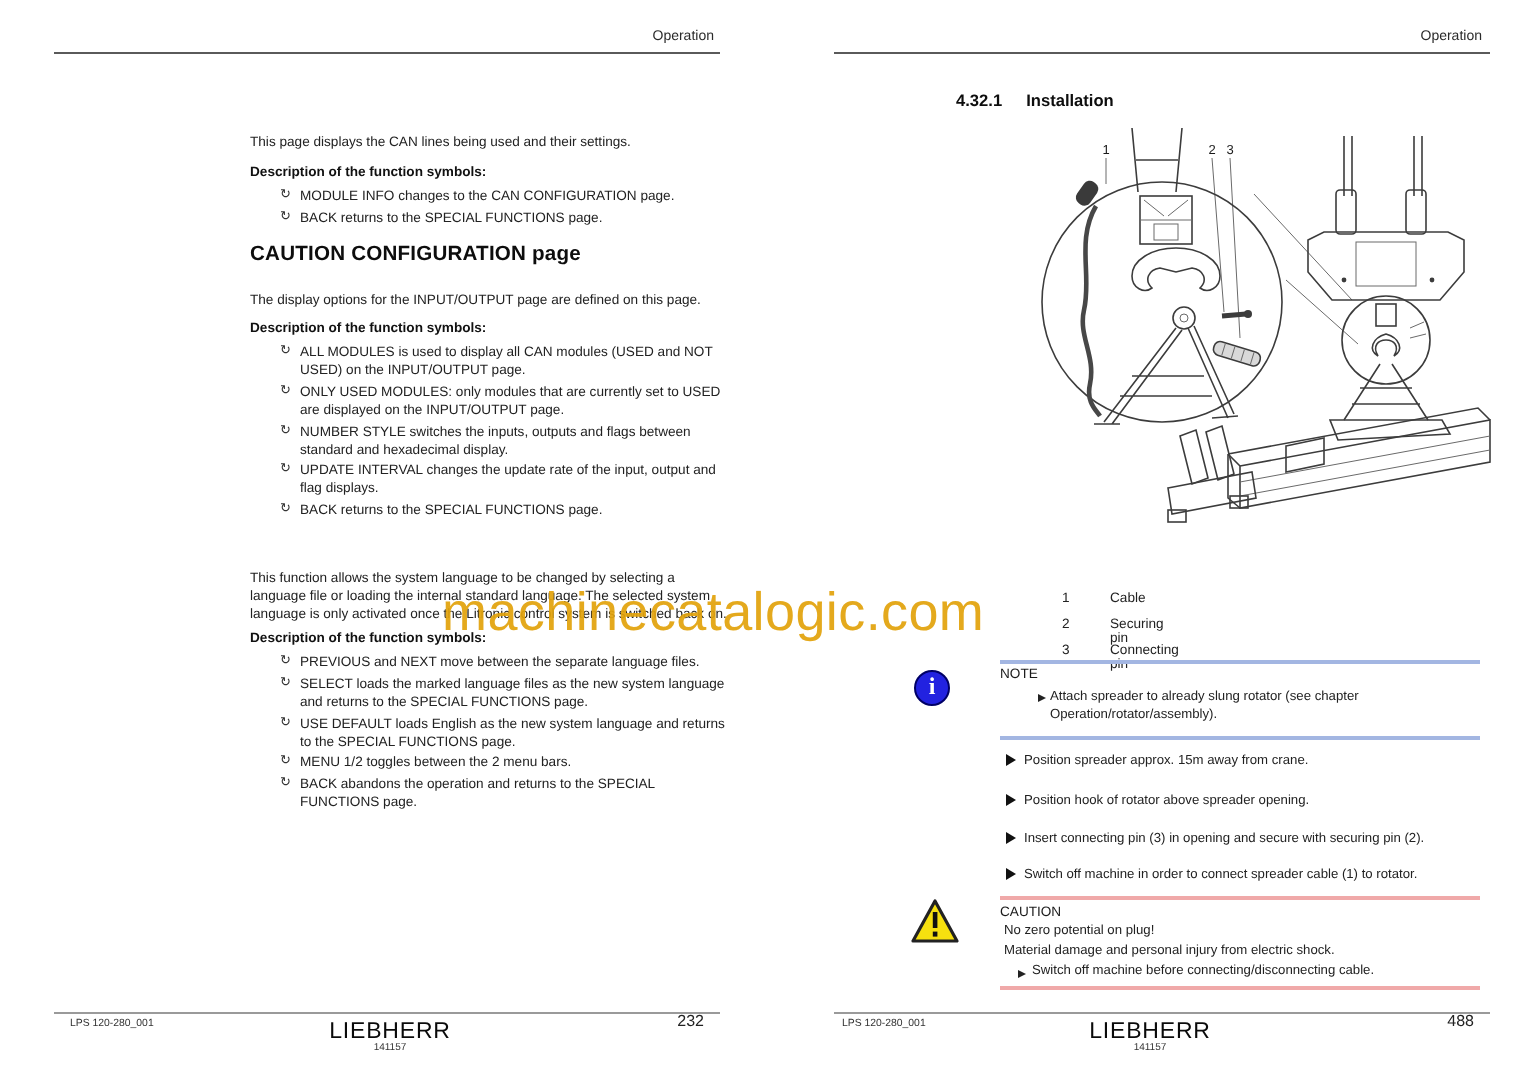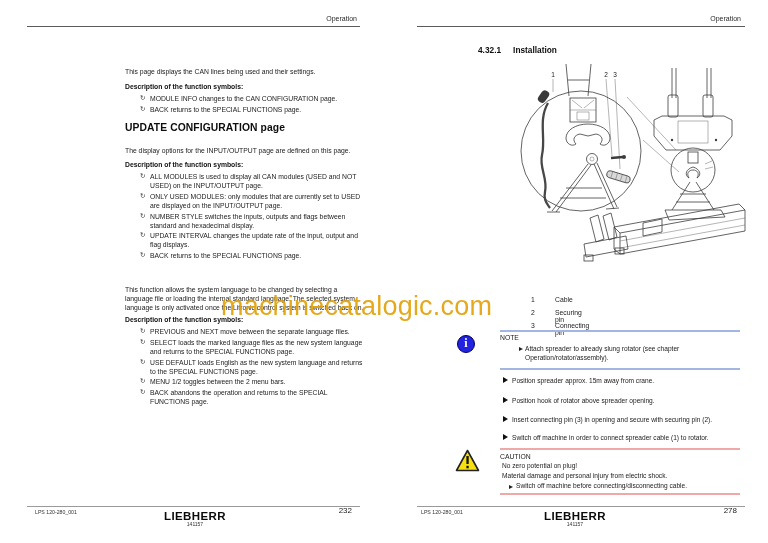--- a/index.html
+++ b/index.html
@@ -40,21 +40,21 @@
   .warn-icon{position:absolute;left:38px;top:439px;width:25px;height:23px;}
   
   .ft-rule{position:absolute;top:496px;left:0;right:0;border-top:1px solid #9a9a9a;}
   .doc-id{position:absolute;top:499px;font-size:5.2px;color:#333;}
   #left-page .doc-id{left:8px;}
   #right-page .doc-id{left:4px;}
   .page-num{position:absolute;top:496px;right:8px;font-size:8px;color:#222;}
   .logo-wrap{position:absolute;top:500px;width:90px;text-align:center;}
   #left-page .logo-wrap{left:123px;}
   #right-page .logo-wrap{left:113px;}
-  .logo{font-size:11.5px;font-weight:bold;letter-spacing:0.4px;color:#0a0a0a;}
+  .logo{font-size:11.5px;font-weight:normal;letter-spacing:0.4px;color:#0a0a0a;}
   .logo-sub{font-size:5px;color:#333;margin-top:-1px;}
   
   .watermark{position:absolute;left:221px;top:255px;font-size:27px;font-weight:normal;letter-spacing:0.2px;color:#e2a30c;opacity:0.93;z-index:50;white-space:nowrap;margin-top:36px;}
   svg .ln{stroke:#3c3c3c;stroke-width:0.8;fill:none;}
   svg .thin{stroke:#6a6a6a;stroke-width:0.5;fill:none;}
   svg text{font-family:"Liberation Sans",sans-serif;font-size:6.5px;fill:#1a1a1a;}
 </style>
 </head>
 <body>
 
@@ -62,21 +62,21 @@
   <div class="hdr-label">Operation</div>
   <div class="hdr-rule"></div>
 
   <div class="abs body-text" style="left:98px;top:57px;width:240px;">This page displays the CAN lines being used and their settings.</div>
   <div class="abs desc" style="left:98px;top:73px;">Description of the function symbols:</div>
   <ul class="fn-list abs" style="left:112px;top:84px;width:226px;">
     <li class="fn-item"><span class="fn-bullet"></span><span>MODULE INFO changes to the CAN CONFIGURATION page.</span></li>
     <li class="fn-item"><span class="fn-bullet"></span><span>BACK returns to the SPECIAL FUNCTIONS page.</span></li>
   </ul>
 
-  <div class="abs sec-title" style="left:98px;top:112px;">UPDATE CONFIGURATION page</div>
+  <div class="abs sec-title" style="left:98px;top:112px;">CAUTION CONFIGURATION page</div>
   <div class="abs body-text" style="left:98px;top:136px;width:240px;">The display options for the INPUT/OUTPUT page are defined on this page.</div>
   <div class="abs desc" style="left:98px;top:151px;">Description of the function symbols:</div>
   <ul class="fn-list abs" style="left:112px;top:162px;width:226px;">
     <li class="fn-item"><span class="fn-bullet"></span><span>ALL MODULES is used to display all CAN modules (USED and NOT USED) on the INPUT/OUTPUT page.</span></li>
     <li class="fn-item"><span class="fn-bullet"></span><span>ONLY USED MODULES: only modules that are currently set to USED are displayed on the INPUT/OUTPUT page.</span></li>
     <li class="fn-item"><span class="fn-bullet"></span><span>NUMBER STYLE switches the inputs, outputs and flags between standard and hexadecimal display.</span></li>
     <li class="fn-item"><span class="fn-bullet"></span><span>UPDATE INTERVAL changes the update rate of the input, output and flag displays.</span></li>
     <li class="fn-item"><span class="fn-bullet"></span><span>BACK returns to the SPECIAL FUNCTIONS page.</span></li>
   </ul>
 
@@ -226,16 +226,16 @@
     <span>Switch off machine before connecting/disconnecting cable.</span>
   </div>
   <div class="rule-caution" style="top:483px;"></div>
 
   <div class="ft-rule"></div>
   <div class="doc-id">LPS 120-280_001</div>
   <div class="logo-wrap">
     <div class="logo">LIEBHERR</div>
     <div class="logo-sub">141157</div>
   </div>
-  <div class="page-num">278</div>
+  <div class="page-num">488</div>
 </div>
 
 <div class="watermark">machinecatalogic.com</div>
 
 </body></html>

